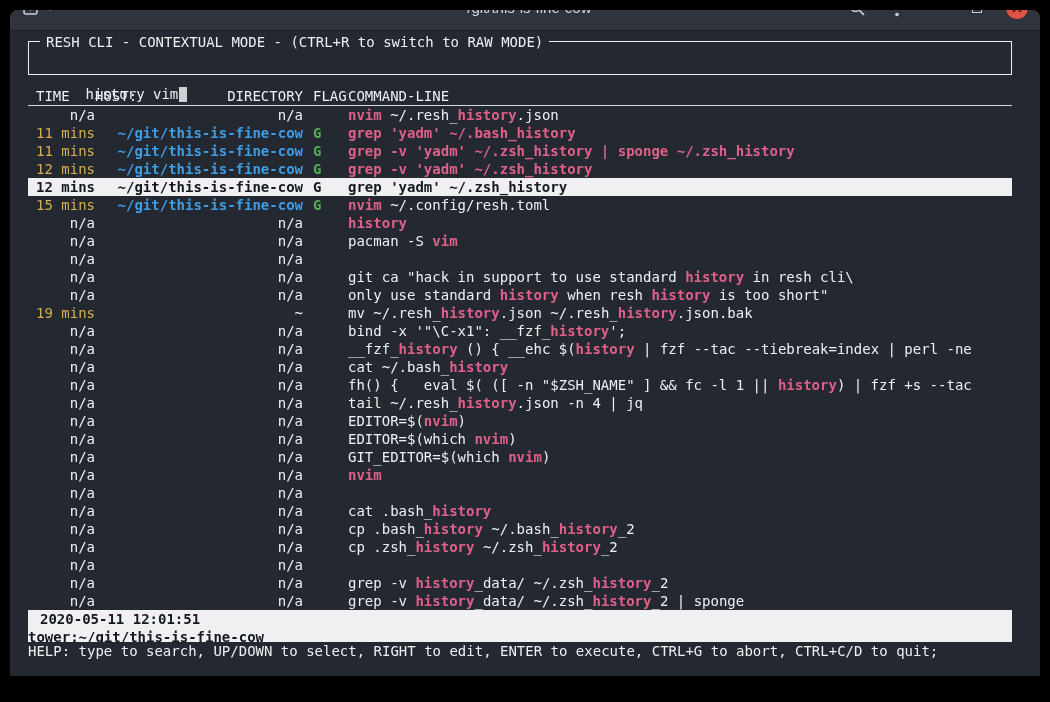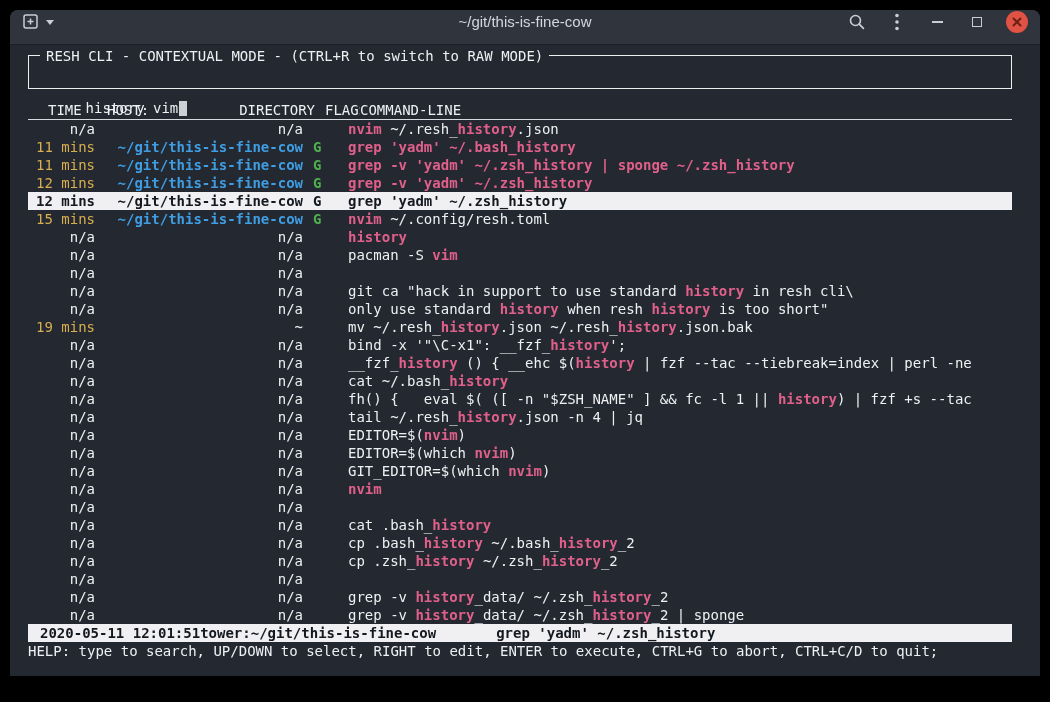--- a/index.html
+++ b/index.html
@@ -32,43 +32,43 @@
              font-size:14px; line-height:18px; position:relative; }
 
   .search-box { position:relative; border:1px solid #eceef0; height:34px;
                 padding:7px 6px; white-space:pre; }
   .box-title { position:absolute; top:-9px; left:11px; background:var(--term-bg,#232831);
                padding:0 6px; white-space:pre; }
   .cursor { display:inline-block; width:8px; height:15px; background:#cdd0d4;
             vertical-align:text-bottom; margin-left:1px; }
 
   .hist-header { display:flex; margin-top:12px; border-bottom:1px solid #d7dade; }
-  .hist-header .col-time { text-align:left; padding-left:8px;margin-left:12px; }
+  .hist-header .col-time { text-align:left; padding-left:8px; }
   .hist-header .col-flag { color:inherit; font-weight:normal; }
   .header-host { display:flex; justify-content:space-between; }
 
   .row { display:flex; height:18px; }
   .col-time { flex:0 0 67px; text-align:right; white-space:pre; overflow:hidden; }
   .col-host { flex:0 0 208px; text-align:right; white-space:pre; overflow:hidden; }
   .col-flag { flex:0 0 45px; padding-left:10px; white-space:pre; overflow:hidden;
               color:var(--flag,#4fae4d); font-weight:bold; }
   .col-cmd  { flex:1 1 auto; white-space:pre; overflow:hidden; }
 
   .c-time { color:var(--time,#d8ae4f); }
   .c-host { color:var(--host,#3f9de2); font-weight:bold; }
   .match  { color:var(--match,#e0608a); font-weight:bold; }
 
   .row.selected { background:var(--select-bg,#f0f0f2); }
   .row.selected span, .row.selected .col-cmd span, .row.selected .col-time,
   .row.selected .col-host, .row.selected .col-flag, .row.selected .col-cmd
         { color:var(--select-fg,#14181f) !important; font-weight:bold; }
 
-  .status-bar { display:flex; height:18px; background:var(--select-bg,#f0f0f2);
+  .status-bar { display:flex; height:32px; background:var(--select-bg,#f0f0f2);
                 color:var(--select-fg,#14181f); font-weight:bold; white-space:pre;
-                overflow:hidden; }
+                overflow:hidden;flex-direction:column; }
   .status-bar .ts  { margin-left:12px; }
   .status-bar .loc { }
   .status-bar .cmd { margin-left:60px; }
 
   .help-line { height:18px; white-space:pre; overflow:hidden; }
 </style>
 </head>
 <body>
 
 <div class="window">

